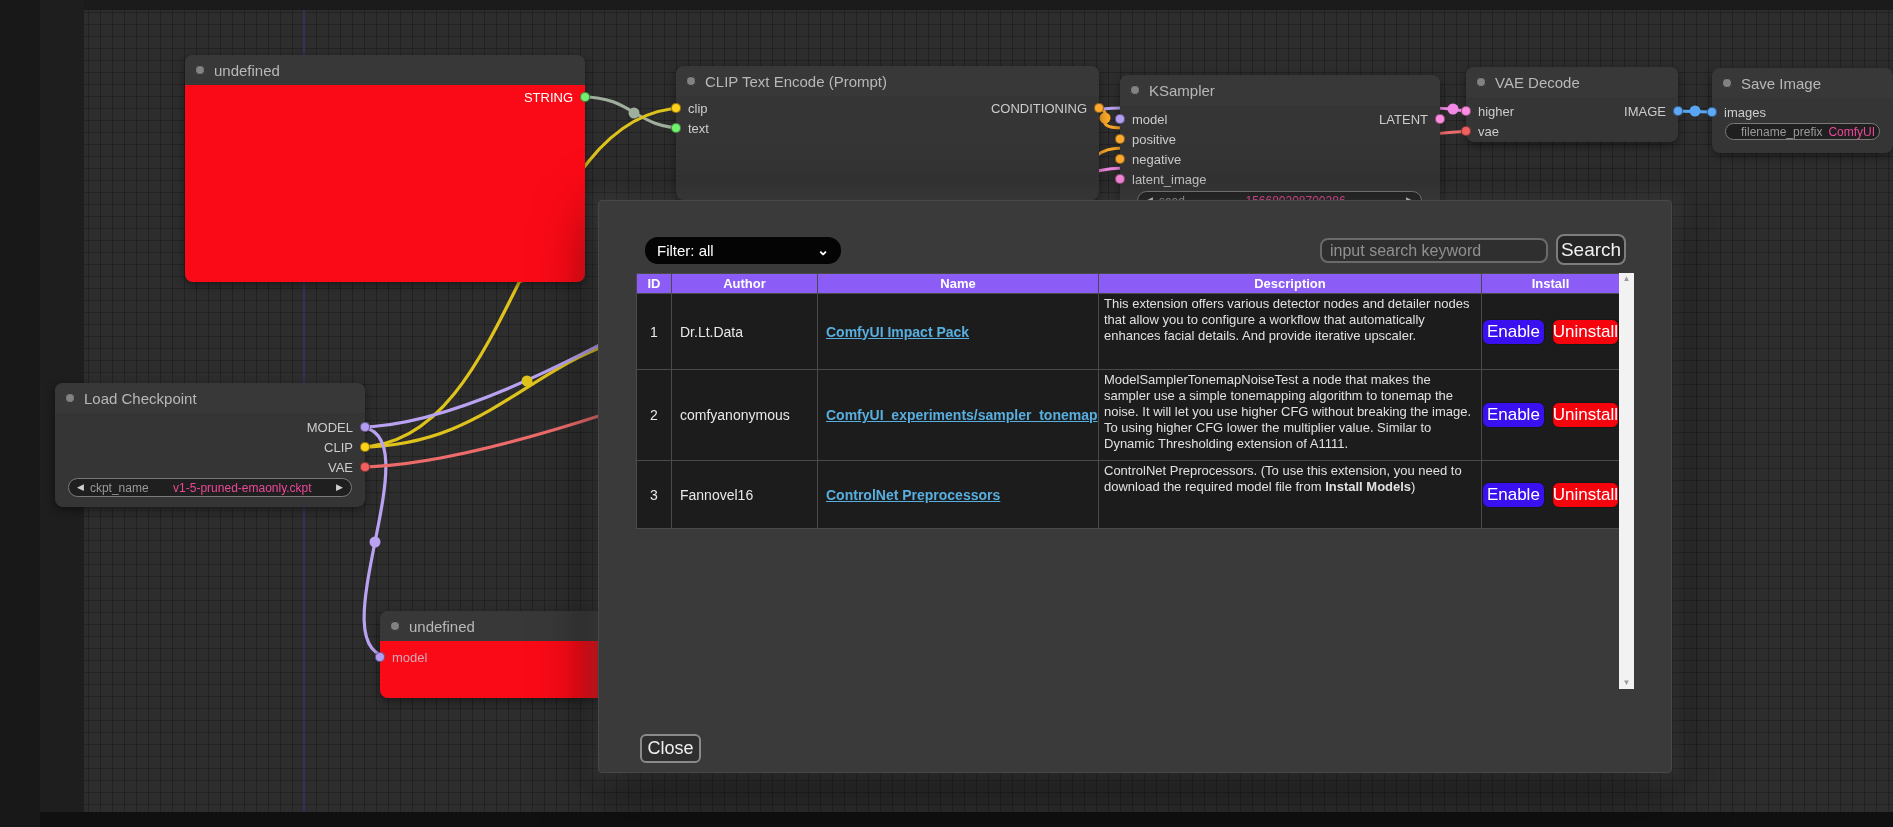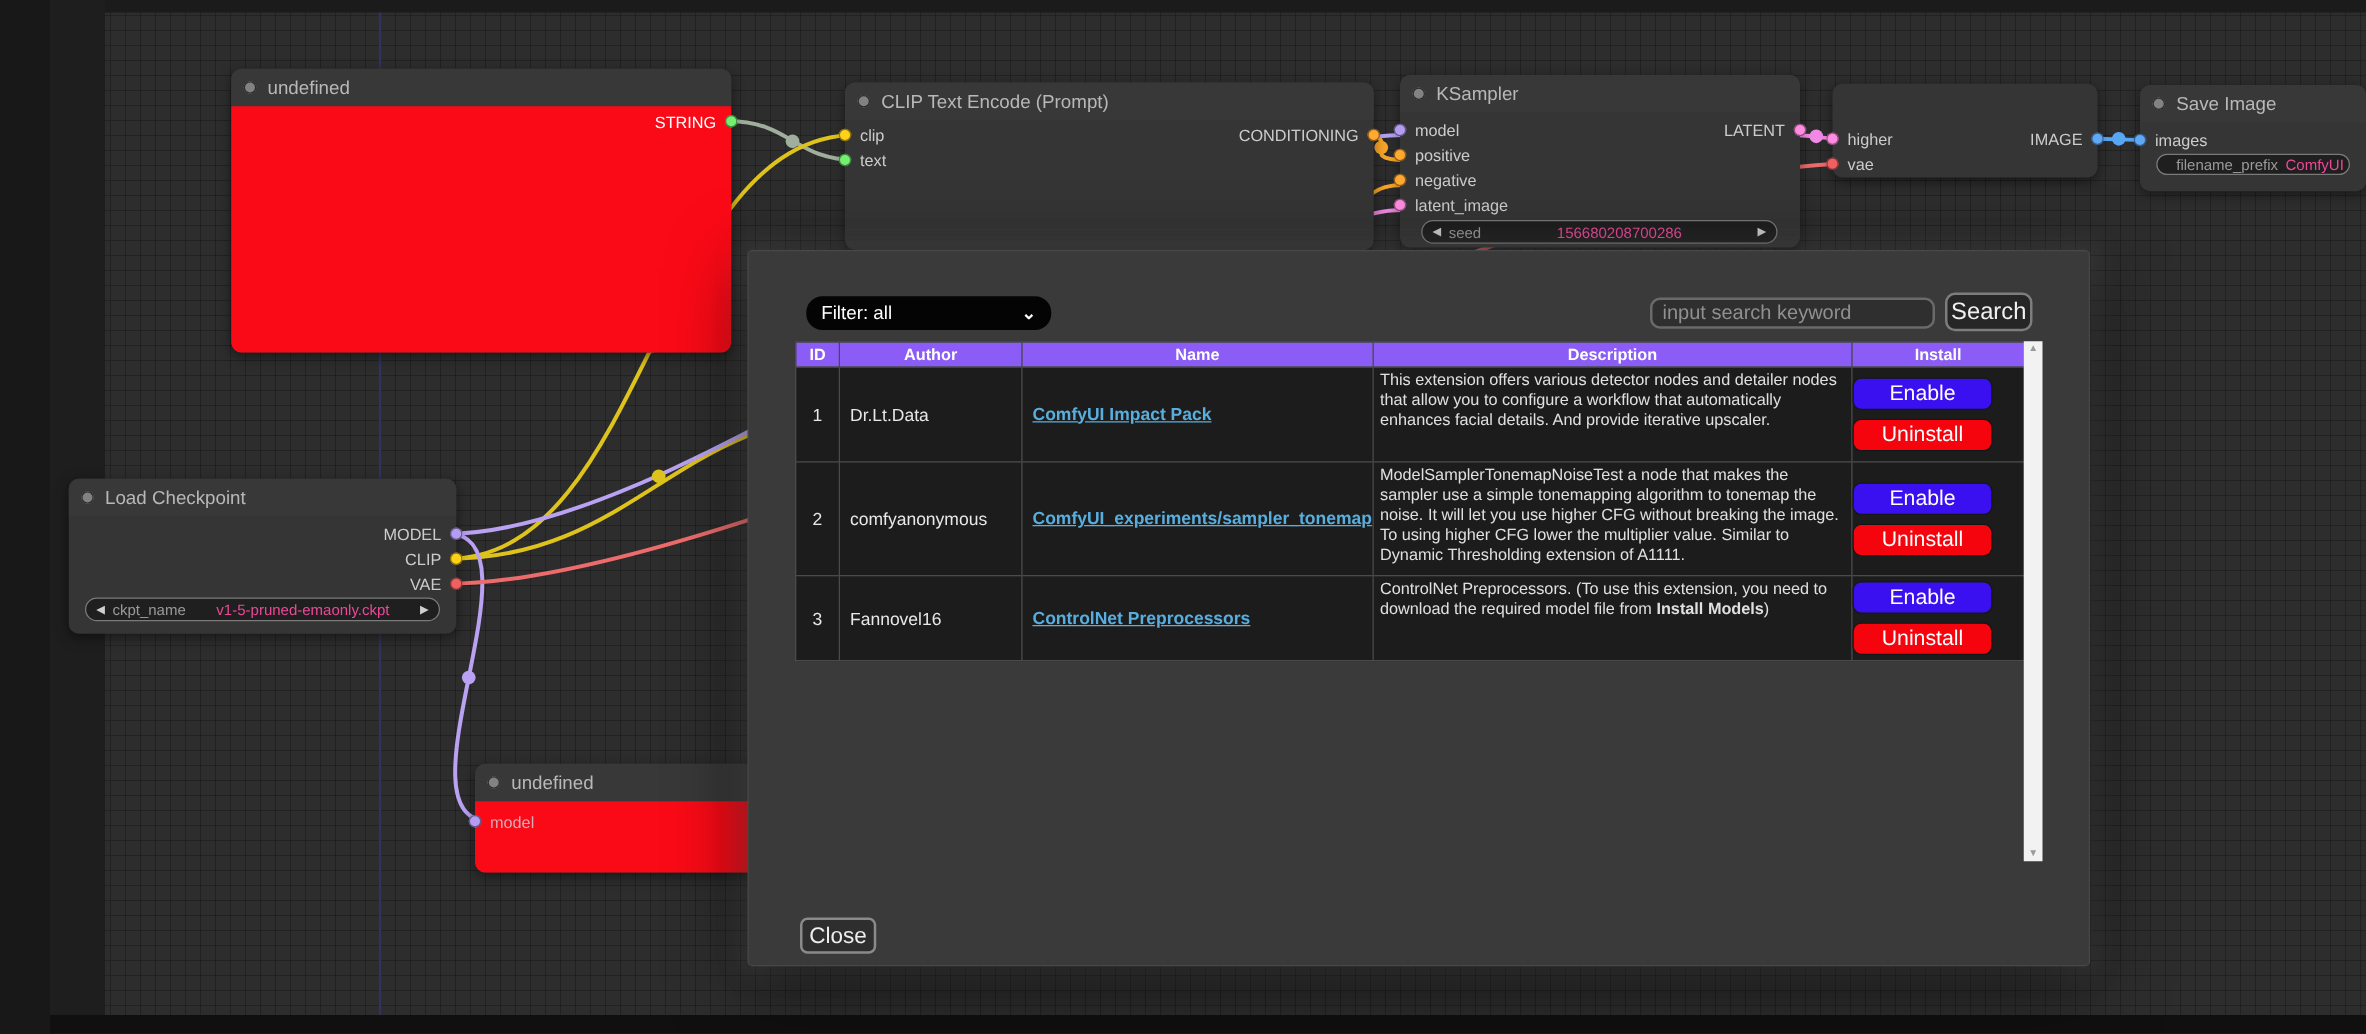--- a/index.html
+++ b/index.html
@@ -73,21 +73,21 @@
               table-layout:fixed; }
   table.ext th { background:#8b5cf6; color:#ffffff; font-size:13px; font-weight:bold;
                  height:20px; border:1px solid #4a4a4a; }
   table.ext td { background:#1c1c1c; border:1px solid #4a4a4a; }
   td.c-id { text-align:center; color:#e8e8e8; font-size:14px; }
   td.c-author { padding-left:8px; color:#e8e8e8; font-size:14px; }
   td.c-name { padding-left:8px; }
   td.c-name a { color:#58aede; font-size:14px; font-weight:bold; text-decoration:underline; cursor:pointer; }
   td.c-desc { padding:2px 5px; vertical-align:top; color:#e0e0e0; font-size:13px; line-height:16px; }
   td.c-install { vertical-align:middle; }
-  .btn-stack { display:flex; flex-direction:column; gap:7px; align-items:flex-start; }
+  .btn-stack { display:flex; gap:7px; align-items:center; }
   .btn-stack button { width:112px; height:26px; border-radius:7px; border:1px solid #161616;
                       color:#ffffff; font-size:17px; cursor:pointer;
                       font-family:"Liberation Sans",sans-serif; }
   .btn-enable { background:#3a10f0; }
   .btn-uninstall { background:#f5040e; }
 
   .scrollbar { position:absolute; left:1020px; top:72px; width:15px; height:416px;
                background:#f2f2f2; display:flex; flex-direction:column; justify-content:space-between;
                align-items:center; padding:2px 0; cursor:pointer; }
   .scroll-arrow { color:#9a9a9a; font-size:8px; line-height:1; }
@@ -151,21 +151,21 @@
     <div class="port in" style="top:52px">
       <span class="pdot p-green"></span>
       <span>text</span>
     </div>
     <div class="port out" style="top:32px">
       <span>CONDITIONING</span>
       <span class="pdot p-cond"></span>
     </div>
   </div>
 
-  <div class="node" style="left:1080px;top:60px;width:320px;height:138px">
+  <div class="node" style="left:1080px;top:75px;width:320px;height:138px">
     <div class="node-title">
       <span class="tdot"></span>
       <span>KSampler</span>
     </div>
     <div class="port in" style="top:34px">
       <span class="pdot p-model"></span>
       <span>model</span>
     </div>
     <div class="port in" style="top:54px">
       <span class="pdot p-cond"></span>
@@ -185,20 +185,24 @@
     </div>
     <div class="widget" style="left:17px;top:116px;width:285px">
       <span class="warrow">◀</span>
       <span class="wlabel">seed</span>
       <span class="wvalue">156680208700286</span>
       <span class="warrow">▶</span>
     </div>
   </div>
 
   <div class="node" style="left:1426px;top:67px;width:212px;height:75px">
+    <div class="node-title">
+      <span class="tdot"></span>
+      <span>VAE Decode</span>
+    </div>
     <div class="port in" style="top:34px">
       <span class="pdot p-latent"></span>
       <span>higher</span>
     </div>
     <div class="port in" style="top:54px">
       <span class="pdot p-vae"></span>
       <span>vae</span>
     </div>
     <div class="port out" style="top:34px">
       <span>IMAGE</span>

